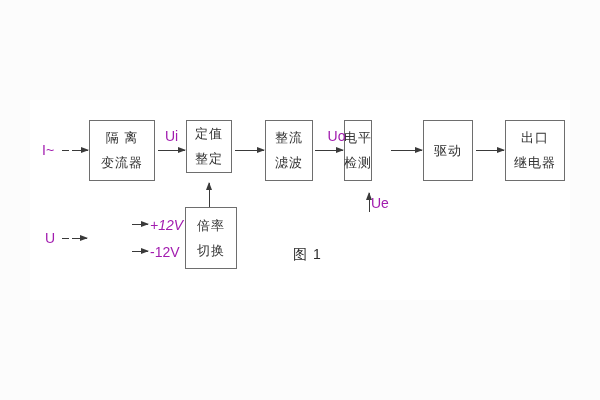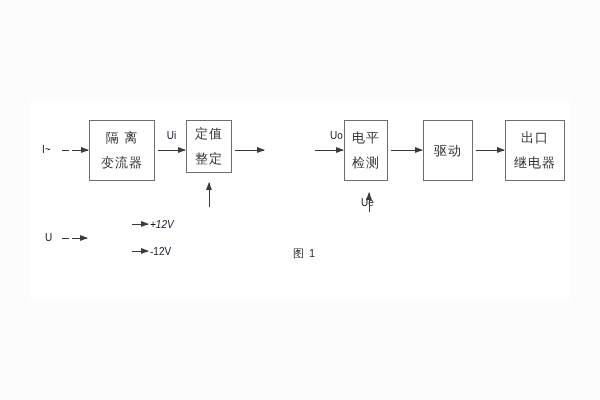--- a/index.html
+++ b/index.html
@@ -24,21 +24,21 @@
     font-size:13px;line-height:14px;
     letter-spacing:1px;
     box-sizing:border-box;
     text-align:center;
     white-space:nowrap;
   }
   .blk span{display:block;}
 
   
   .lbl{
-    position:absolute;color:#0f172a;font-size:10px;line-height:14px;
+    position:absolute;color:#a21caf;font-size:14px;line-height:14px;
     white-space:nowrap;
   }
   .lbl.center{text-align:center;}
 
   
   .ar{position:absolute;height:1px;background:#3a3a3a;}
   .ar::after{
     content:"";position:absolute;right:-1px;top:-3px;
     width:0;height:0;
     border-left:8px solid #3a3a3a;
@@ -51,65 +51,73 @@
     content:"";position:absolute;top:-1px;left:-3px;
     width:0;height:0;
     border-bottom:8px solid #3a3a3a;
     border-left:3px solid transparent;
     border-right:3px solid transparent;
   }
   
   .dash{position:absolute;height:1px;background:#3a3a3a;}
 
   .caption{
-    position:absolute;color:#2c2c2c;font-size:11px;letter-spacing:1px;
+    position:absolute;color:#2c2c2c;font-size:14px;letter-spacing:1px;
   }
 </style>
 </head>
 <body>
 
 <div class="stage">
   <div class="panel"></div>
 
   <div class="blk" style="left:89px;top:120px;width:66px;height:61px;">
     <span>隔 离</span>
     <span>变流器</span>
   </div>
 
   <div class="blk" style="left:186px;top:120px;width:46px;height:53px;">
     <span>定值</span>
     <span>整定</span>
   </div>
 
+  <div class="blk" style="left:265px;top:120px;width:48px;height:61px;">
+    <span>整流</span>
+    <span>滤波</span>
+  </div>
 
-  <div class="blk" style="left:344px;top:120px;width:44px;height:61px;">
+  <div class="blk" style="left:344px;top:120px;width:28px;height:61px;">
     <span>电平</span>
     <span>检测</span>
   </div>
 
   <div class="blk" style="left:505px;top:120px;width:60px;height:61px;">
     <span>出口</span>
     <span>继电器</span>
   </div>
 
   <div class="blk" style="left:423px;top:120px;width:50px;height:61px;">
     <span>驱动</span>
   </div>
 
 
+  <div class="blk" style="left:185px;top:207px;width:52px;height:62px;">
+    <span>倍率</span>
+    <span>切换</span>
+  </div>
 
 
   <div class="lbl" style="left:42px;top:143px;">I~</div>
   <div class="lbl center" style="left:157px;top:129px;width:29px;">Ui</div>
   <div class="lbl center" style="left:321px;top:129px;width:31px;">Uo</div>
 
   <div class="lbl" style="left:45px;top:231px;">U</div>
   <div class="lbl" style="left:150px;top:218px;font-style:italic;">+12V</div>
   <div class="lbl" style="left:150px;top:245px;">-12V</div>
-  <div class="lbl" style="left:361px;top:196px;">Ue</div>
+  <div class="lbl" style="left:371px;top:196px;">Ue</div>
 
   <div class="caption" style="left:293px;top:246px;">图 1</div>
 
   <span class="dash" style="left:62px;top:150px;width:7px;"></span>
   <span class="ar" style="left:72px;top:150px;width:16px;"></span>
 
   <span class="ar" style="left:158px;top:150px;width:27px;"></span>
 
   <span class="ar" style="left:235px;top:150px;width:29px;"></span>
 

